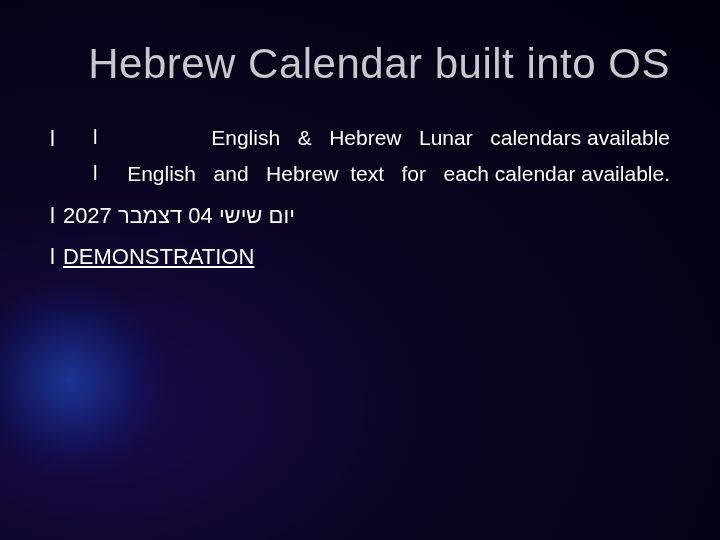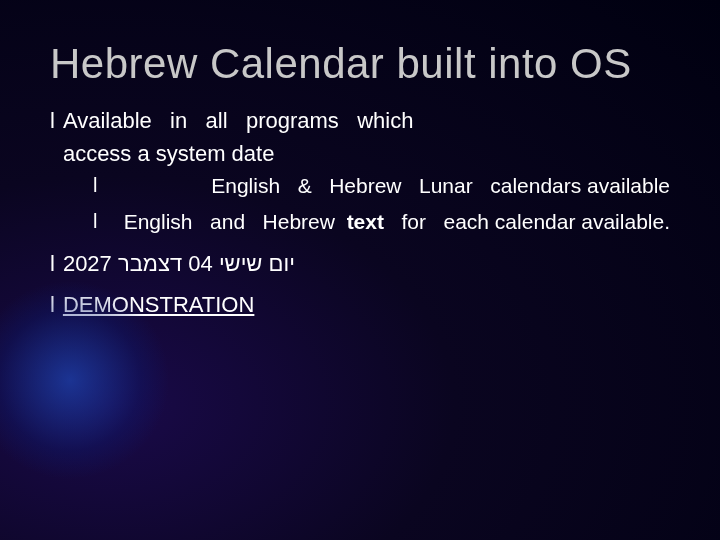--- a/index.html
+++ b/index.html
@@ -35,22 +35,23 @@
       height: 200px;
       border-radius: 50%;
       background: radial-gradient(circle, rgba(30, 80, 200, 0.6) 0%, rgba(10, 30, 120, 0.3) 50%, transparent 70%);
       pointer-events: none;
     }
 
     .slide-title {
       font-size: 42px;
       font-weight: normal;
       color: #c8c8c8;
-      margin-bottom: 16px;
+      margin-bottom: 34px;
       letter-spacing: 0.5px;
+      text-align: right;
     }
 
     .content {
       font-size: 22px;
       line-height: 1.5;
       color: white;
     }
 
     .bullet-item {
       display: flex;
@@ -78,21 +79,21 @@
     .sub-bullet .bullet-dot {
       font-size: 20px;
     }
 
     .sub-bullet .bullet-text {
       font-size: 21px;
       text-align: right;
     }
 
     .bold {
-      font-weight: bold;
+      font-weight: normal;
     }
 
     .top-level {
       margin-bottom: 6px;
     }
 
     .demonstration-link {
       text-decoration: underline;
       color: white;
     }
@@ -106,21 +107,20 @@
 <body>
 
 <div class="slide">
   <h1 class="slide-title">Hebrew Calendar built into OS</h1>
 
   <div class="content">
 
     <div class="bullet-item top-level">
       <span class="bullet-dot">l</span>
       <div class="bullet-text">
-        <span>Available &nbsp; in &nbsp; all &nbsp; programs &nbsp; which<br>access a system date</span>
 
         
         <div class="sub-bullet bullet-item">
           <span class="bullet-dot">l</span>
           <span class="bullet-text">English &nbsp; &amp; &nbsp; Hebrew &nbsp; Lunar &nbsp; calendars available</span>
         </div>
 
         
         <div class="sub-bullet bullet-item">
           <span class="bullet-dot">l</span>

